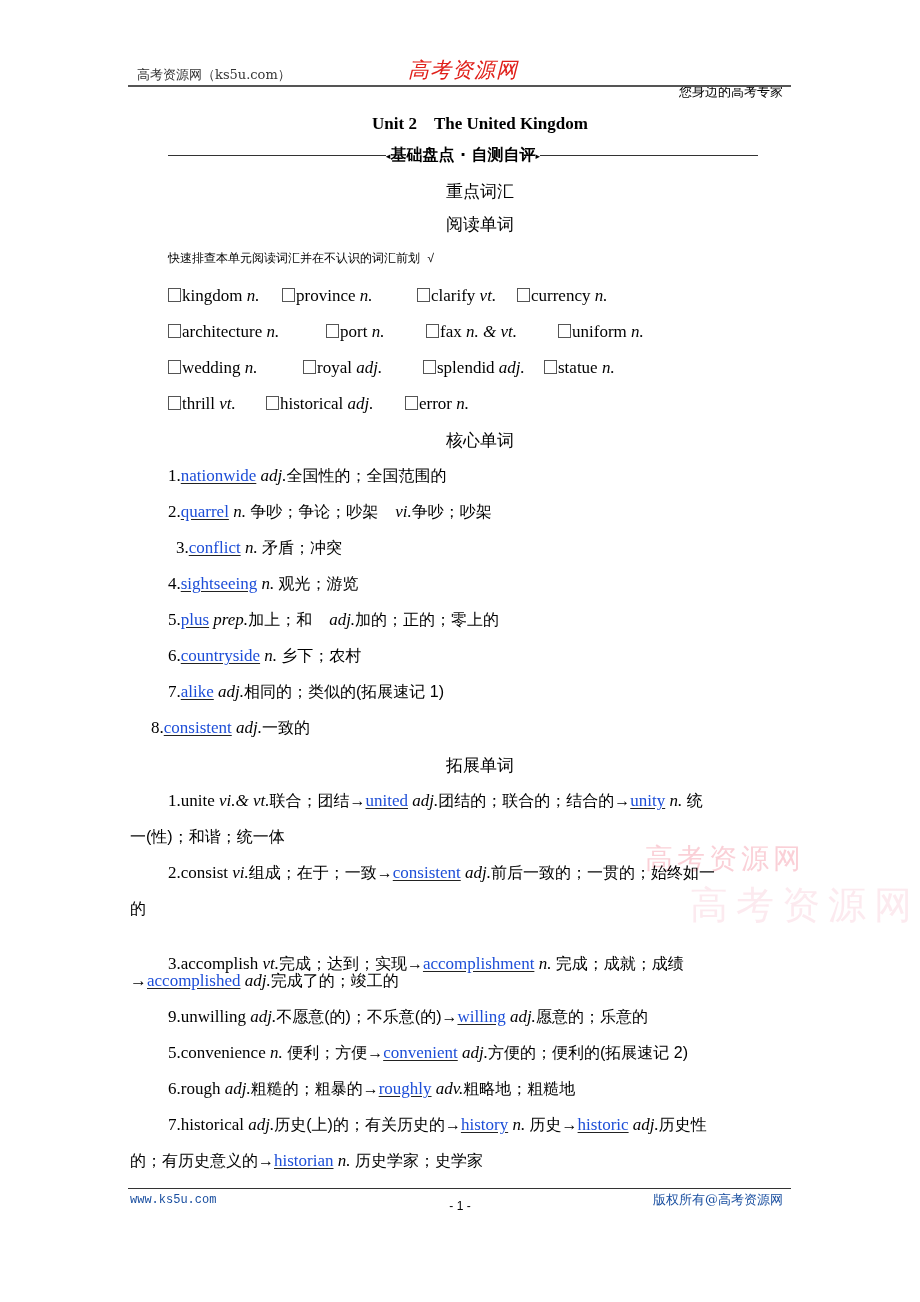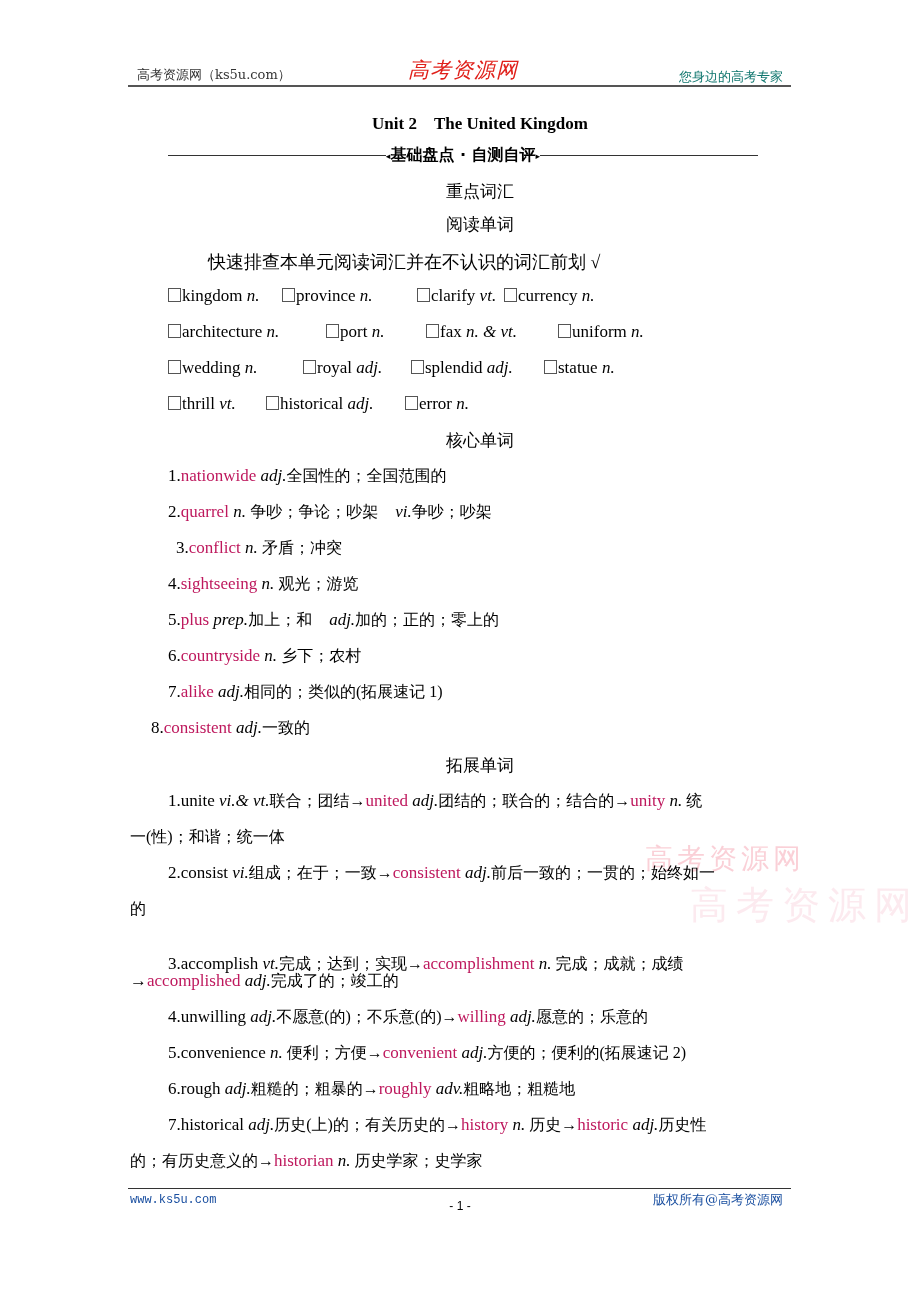--- a/index.html
+++ b/index.html
@@ -1,41 +1,41 @@
 <!DOCTYPE html>
 <html><head>
 <meta charset="utf-8">
 <style>
   html, body { margin: 0; padding: 0; background: #ffffff; }
   body { width: 920px; height: 1302px; position: relative; overflow: hidden;
          font-family: "Liberation Serif", "DejaVu Serif", serif; color: #000; }
   .abs { position: absolute; }
   .hdr-left { left: 137px; top: 66px; font-size: 13px; color: #333; font-family: "DejaVu Serif", serif; }
   .hdr-logo { left: 408px; top: 56px; font-size: 21px; color: #e0201a; font-family: "DejaVu Serif", serif; letter-spacing: 1px; font-style: italic; }
-  .hdr-right { right: 137px; top: 68px; font-size: 13px; color: #0f766e; font-family: Liberation Serif, serif; }
+  .hdr-right { right: 137px; top: 83px; font-size: 13px; color: #000000; font-family: Liberation Serif, serif; }
   .hdr-rule { left: 128px; top: 85px; width: 663px; height: 2px; background: #555; }
   .ftr-rule { left: 128px; top: 1188px; width: 663px; height: 1px; background: #333; }
   .ftr-left { left: 130px; top: 1193px; font-size: 12px; color: #1a4fa0; font-family: "Liberation Mono", monospace; }
   .ftr-page { left: 0; width: 920px; top: 1199px; text-align: center; font-size: 12px; font-family: "Liberation Sans", sans-serif; }
   .ftr-right { right: 137px; top: 1191px; font-size: 13px; color: #1a4fa0; font-family: "DejaVu Serif", serif; }
 
   .title { left: 0; width: 960px; top: 112px; text-align: center; font-size: 17px; font-weight: bold; }
   .banner { left: 168px; width: 590px; top: 145px; display: flex; align-items: center; font-size: 16px; font-family: "DejaVu Sans", sans-serif; font-weight: bold; }
   .banner .line { flex: 1; height: 1px; background: #333; }
   .banner .tri { font-size: 9px; }
   .center { left: 0; width: 960px; text-align: center; font-size: 17px; font-family: "DejaVu Serif", serif; }
 
-  .instruction { left: 168px; top: 250px; font-size: 18px; font-family: Liberation Serif, serif; margin-left: 40px; }
+  .instruction { left: 168px; top: 250px; font-size: 12px; font-family: Liberation Mono, monospace; }
   .vrow { left: 168px; font-size: 17px; white-space: nowrap; }
   .chk { display: inline-block; width: 11px; height: 12px; border: 1px solid #555; vertical-align: -1px; margin-right: 1px; }
   .vitem { position: absolute; }
   .it { font-style: italic; }
   .line17 { font-size: 17px; white-space: nowrap; }
-  .red { color: #be185d; text-decoration-color: #222; text-underline-offset: 2px; }
-  .zh { font-family: Liberation Serif, serif; font-size: 16px; }
+  .red { color: #1d4ed8; text-decoration: underline; text-decoration-color: #222; text-underline-offset: 2px; }
+  .zh { font-family: Liberation Sans, sans-serif; font-size: 16px; }
 
   .watermark1 { left: 645px; top: 840px; font-size: 28px; color: rgba(240,120,140,0.35); font-family: "DejaVu Serif", serif; letter-spacing: 4px; }
   .watermark2 { left: 690px; top: 880px; font-size: 38px; color: rgba(245,170,190,0.25); font-family: "DejaVu Serif", serif; letter-spacing: 8px; }
 </style>
 </head>
 <body>
 
 <div class="abs hdr-left">高考资源网（ks5u.com）</div>
 <div class="abs hdr-logo">高考资源网</div>
 <div class="abs hdr-right">您身边的高考专家</div>
@@ -53,32 +53,32 @@
 
 <div class="abs center" style="top:180px">重点词汇</div>
 <div class="abs center" style="top:213px">阅读单词</div>
 
 <div class="abs instruction">快速排查本单元阅读词汇并在不认识的词汇前划 √</div>
 
 <div class="abs vrow" style="top:286px">
   <span class="vitem" style="left:0"><span class="chk"></span><span>kingdom</span> <span class="it">n.</span></span>
   <span class="vitem" style="left:114px"><span class="chk"></span><span>province</span> <span class="it">n.</span></span>
   <span class="vitem" style="left:249px"><span class="chk"></span><span>clarify</span> <span class="it">vt.</span></span>
-  <span class="vitem" style="left:336px"><span class="chk"></span><span>currency</span> <span class="it">n.</span></span>
+  <span class="vitem" style="left:349px"><span class="chk"></span><span>currency</span> <span class="it">n.</span></span>
 </div>
 <div class="abs vrow" style="top:322px">
   <span class="vitem" style="left:0"><span class="chk"></span><span>architecture</span> <span class="it">n.</span></span>
   <span class="vitem" style="left:158px"><span class="chk"></span><span>port</span> <span class="it">n.</span></span>
   <span class="vitem" style="left:258px"><span class="chk"></span><span>fax</span> <span class="it">n.  &amp; vt.</span></span>
   <span class="vitem" style="left:390px"><span class="chk"></span><span>uniform</span> <span class="it">n.</span></span>
 </div>
 <div class="abs vrow" style="top:358px">
   <span class="vitem" style="left:0"><span class="chk"></span><span>wedding</span> <span class="it">n.</span></span>
   <span class="vitem" style="left:135px"><span class="chk"></span><span>royal</span> <span class="it">adj.</span></span>
-  <span class="vitem" style="left:243px"><span class="chk"></span><span>splendid</span> <span class="it">adj.</span></span>
+  <span class="vitem" style="left:255px"><span class="chk"></span><span>splendid</span> <span class="it">adj.</span></span>
   <span class="vitem" style="left:376px"><span class="chk"></span><span>statue</span> <span class="it">n.</span></span>
 </div>
 <div class="abs vrow" style="top:394px">
   <span class="vitem" style="left:0"><span class="chk"></span><span>thrill</span> <span class="it">vt.</span></span>
   <span class="vitem" style="left:98px"><span class="chk"></span><span>historical</span> <span class="it">adj.</span></span>
   <span class="vitem" style="left:237px"><span class="chk"></span><span>error</span> <span class="it">n.</span></span>
 </div>
 
 <div class="abs center" style="top:429px">核心单词</div>
 
@@ -127,21 +127,21 @@
 </div>
 
 <div class="abs line17" style="left:168px; top:954px">
   <span>3.accomplish </span><span class="it">vt.</span><span class="zh">完成；达到；实现→</span><span class="red">accomplishment</span><span class="it"> n.</span><span class="zh">  完成；成就；成绩</span>
 </div>
 <div class="abs line17" style="left:130px; top:971px">
   <span>→</span><span class="red">accomplished</span><span class="it"> adj.</span><span class="zh">完成了的；竣工的</span>
 </div>
 
 <div class="abs line17" style="left:168px; top:1007px">
-  <span>4.unwilling </span><span class="it">adj.</span><span class="zh">不愿意(的)；不乐意(的)→</span><span class="red">willing</span><span class="it"> adj.</span><span class="zh">愿意的；乐意的</span>
+  <span>9.unwilling </span><span class="it">adj.</span><span class="zh">不愿意(的)；不乐意(的)→</span><span class="red">willing</span><span class="it"> adj.</span><span class="zh">愿意的；乐意的</span>
 </div>
 
 <div class="abs line17" style="left:168px; top:1043px">
   <span>5.convenience </span><span class="it">n.</span><span class="zh">  便利；方便→</span><span class="red">convenient</span><span class="it"> adj.</span><span class="zh">方便的；便利的(拓展速记 2)</span>
 </div>
 
 <div class="abs line17" style="left:168px; top:1079px">
   <span>6.rough </span><span class="it">adj.</span><span class="zh">粗糙的；粗暴的→</span><span class="red">roughly</span><span class="it"> adv.</span><span class="zh">粗略地；粗糙地</span>
 </div>
 

